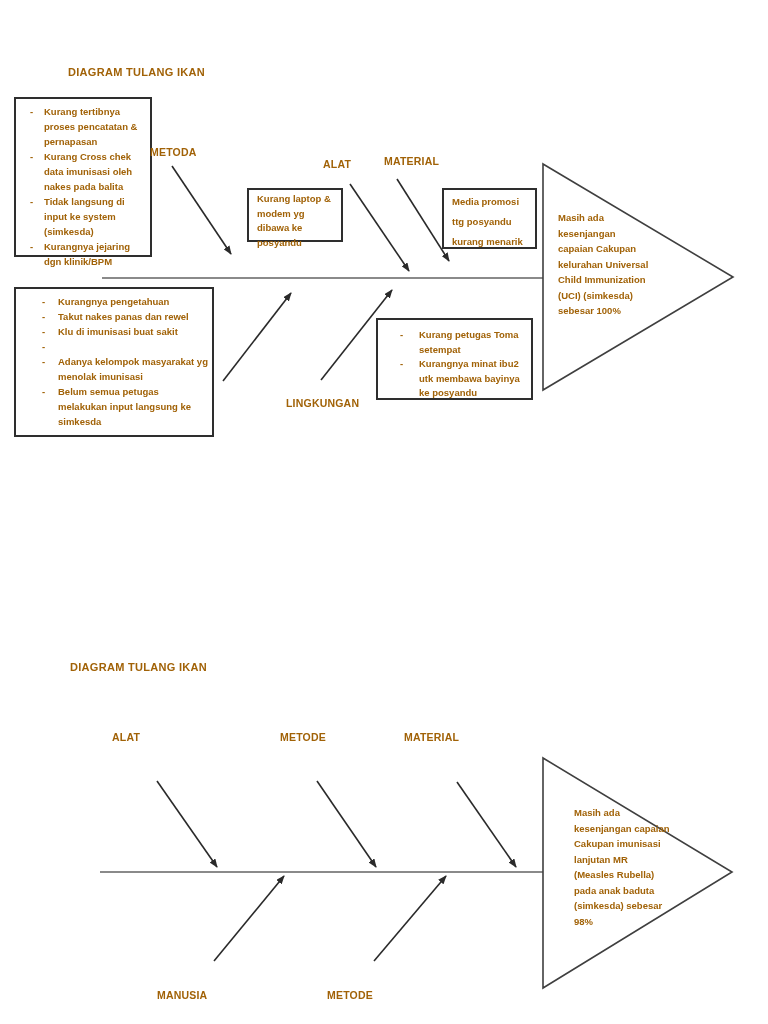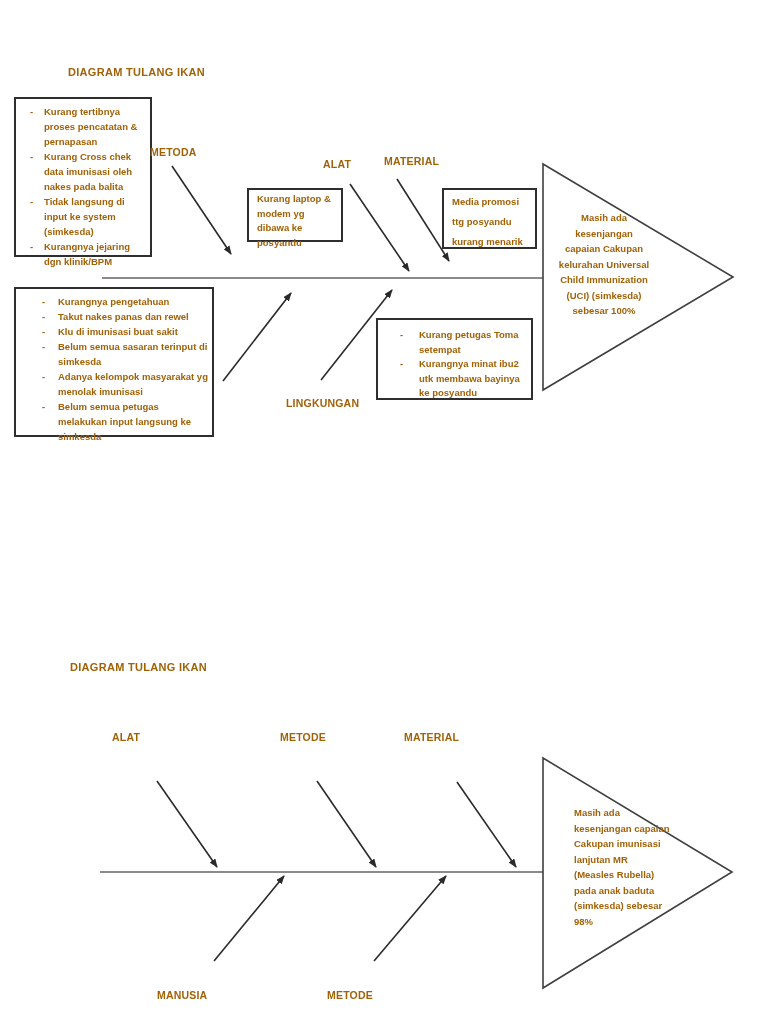--- a/index.html
+++ b/index.html
@@ -106,21 +106,20 @@
       <div class="li">
           <span class="dash">-</span>
           <span class="txt">Takut nakes panas dan rewel</span>
         </div>
       <div class="li">
           <span class="dash">-</span>
           <span class="txt">Klu di imunisasi buat sakit</span>
         </div>
       <div class="li">
           <span class="dash">-</span>
-          <span class="txt">Belum semua sasaran terinput di simkesda</span>
         </div>
       <div class="li">
           <span class="dash">-</span>
           <span class="txt">Adanya kelompok masyarakat yg menolak imunisasi</span>
         </div>
       <div class="li">
           <span class="dash">-</span>
           <span class="txt">Belum semua petugas melakukan input langsung ke simkesda</span>
         </div>
     </div>
@@ -132,21 +131,21 @@
           <span class="dash">-</span>
           <span class="txt">Kurang petugas Toma setempat</span>
         </div>
       <div class="li">
           <span class="dash">-</span>
           <span class="txt">Kurangnya minat ibu2 utk membawa bayinya ke posyandu</span>
         </div>
     </div>
   </div>
 
-  <div class="effect-text" style="left:558px; top:210px; width:92px;text-align:center;">Masih ada kesenjangan capaian Cakupan kelurahan Universal Child Immunization (UCI) (simkesda) sebesar 100%</div>
+  <div class="effect-text" style="left:558px; top:210px; width:92px;">Masih ada kesenjangan capaian Cakupan kelurahan Universal Child Immunization (UCI) (simkesda) sebesar 100%</div>
 
   <div class="abs title" style="left:70px; top:661px;">DIAGRAM TULANG IKAN</div>
 
   <div class="abs cat-label" style="left:112px; top:731px;">ALAT</div>
   <div class="abs cat-label" style="left:280px; top:731px;">METODE</div>
   <div class="abs cat-label" style="left:404px; top:731px;">MATERIAL</div>
   <div class="abs cat-label" style="left:157px; top:989px;">MANUSIA</div>
   <div class="abs cat-label" style="left:327px; top:989px;">METODE</div>
 
   <div class="effect-text" style="left:574px; top:805px; width:96px;">Masih ada kesenjangan capaian Cakupan imunisasi lanjutan MR (Measles Rubella) pada anak baduta (simkesda) sebesar 98%</div>

